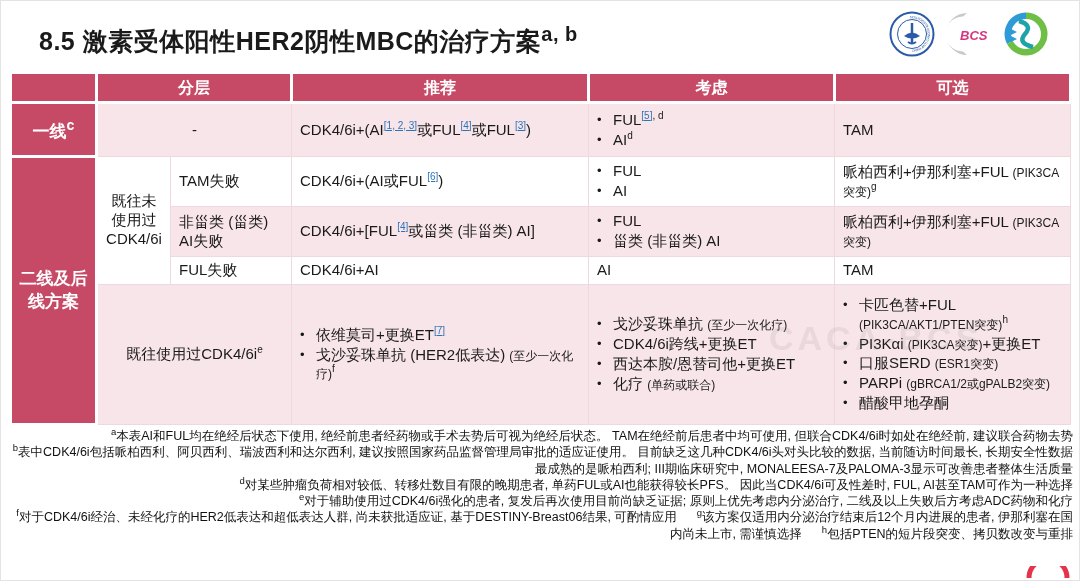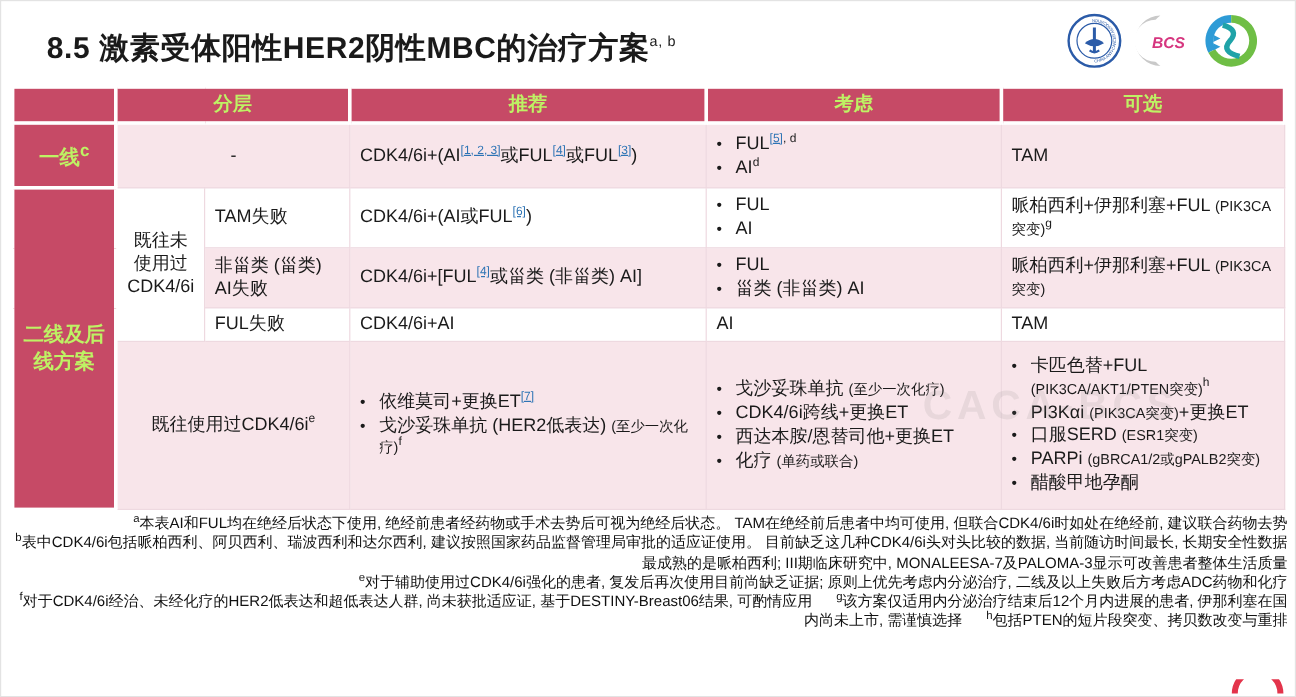--- a/index.html
+++ b/index.html
@@ -6,30 +6,30 @@
   body{
     width:1080px;height:581px;overflow:hidden;background:#ffffff;
     font-family:"Liberation Sans","DejaVu Sans",sans-serif;
     color:#1a1a1a;position:relative;
   }
   .slide{position:absolute;inset:0;border:1px solid #e3e3e3;box-sizing:border-box;background:#fff;}
 
   
   .title-row{position:absolute;left:38px;top:22px;right:20px;height:42px;}
   .page-title{font-size:25px;font-weight:bold;letter-spacing:0.5px;white-space:nowrap;}
-  .page-title sup{font-size:12px;font-weight:normal;}
+  .page-title sup{font-size:20px;font-weight:bold;}
   .logos{position:absolute;right:10px;top:-12px;display:flex;gap:8px;align-items:center;}
   .logo{width:46px;height:46px;display:block;}
   .logo.bcs{width:52px;}
 
   
   table.tx{border-collapse:collapse;table-layout:fixed;position:absolute;left:8px;top:70px;width:1060px;}
   table.tx th,table.tx td{box-sizing:border-box;padding:3px 8px;vertical-align:middle;font-size:15px;line-height:1.25;}
   table.tx td{border:1.5px solid #eed9e0;background:#fff;}
-  th.dark{background:var(--accent,#C64A66);color:#bef264;font-weight:bold;border:3px solid #fff;text-align:center;}
+  th.dark{background:var(--accent,#C64A66);color:#ffffff;font-weight:bold;border:3px solid #fff;text-align:center;}
   tr.hdr th.dark{font-size:16px;height:30px;padding:2px 4px;}
   th.dark.rowlab{font-size:17px;line-height:1.3;padding:2px 6px;}
   tr.pink td{background:#F8E5EA;}
   td.center{text-align:center;}
   td sup,.fn sup{font-size:10px;line-height:0;}
   sup.ref{color:#2E74B5;text-decoration:underline;font-size:10px;line-height:0;}
   .small{font-size:12px;}
   .bullet-item{display:flex;align-items:flex-start;margin:1px 0;}
   .bullet-item .bm{width:16px;flex:0 0 16px;text-align:left;font-size:13px;line-height:1.45;}
   .bullet-item .bt{flex:1 1 auto;}
@@ -210,20 +210,21 @@
           </td>
     </tr>
   </tbody>
     </table>
 
   <div class="watermark">CACA-BCS</div>
 
   <div class="fn">
       <p><sup>a</sup><span>本表AI和FUL均在绝经后状态下使用, 绝经前患者经药物或手术去势后可视为绝经后状态。 TAM在绝经前后患者中均可使用, 但联合CDK4/6i时如处在绝经前, 建议联合药物去势</span></p>
       <p><sup>b</sup><span>表中CDK4/6i包括哌柏西利、阿贝西利、瑞波西利和达尔西利, 建议按照国家药品监督管理局审批的适应证使用。 目前缺乏这几种CDK4/6i头对头比较的数据, 当前随访时间最长, 长期安全性数据最成熟的是哌柏西利; III期临床研究中, MONALEESA-7及PALOMA-3显示可改善患者整体生活质量</span></p>
+      <p><sup>d</sup><span>对某些肿瘤负荷相对较低、转移灶数目有限的晚期患者, 单药FUL或AI也能获得较长PFS。 因此当CDK4/6i可及性差时, FUL, AI甚至TAM可作为一种选择</span></p>
       <p><sup>e</sup><span>对于辅助使用过CDK4/6i强化的患者, 复发后再次使用目前尚缺乏证据; 原则上优先考虑内分泌治疗, 二线及以上失败后方考虑ADC药物和化疗</span></p>
       <p><sup>f</sup><span>对于CDK4/6i经治、未经化疗的HER2低表达和超低表达人群, 尚未获批适应证, 基于DESTINY-Breast06结果, 可酌情应用</span><span class="fn-gap"></span><sup>g</sup><span>该方案仅适用内分泌治疗结束后12个月内进展的患者, 伊那利塞在国内尚未上市, 需谨慎选择</span><span class="fn-gap"></span><sup>h</sup><span>包括PTEN的短片段突变、拷贝数改变与重排</span></p>
     </div>
 
   <svg class="corner-swoosh" viewBox="0 0 46 40">
     <path d="M4 12 A19 19 0 0 1 42 12" stroke="#E3344B" stroke-width="5" fill="none"></path>
   </svg>
 </div>
 
 </body></html>

